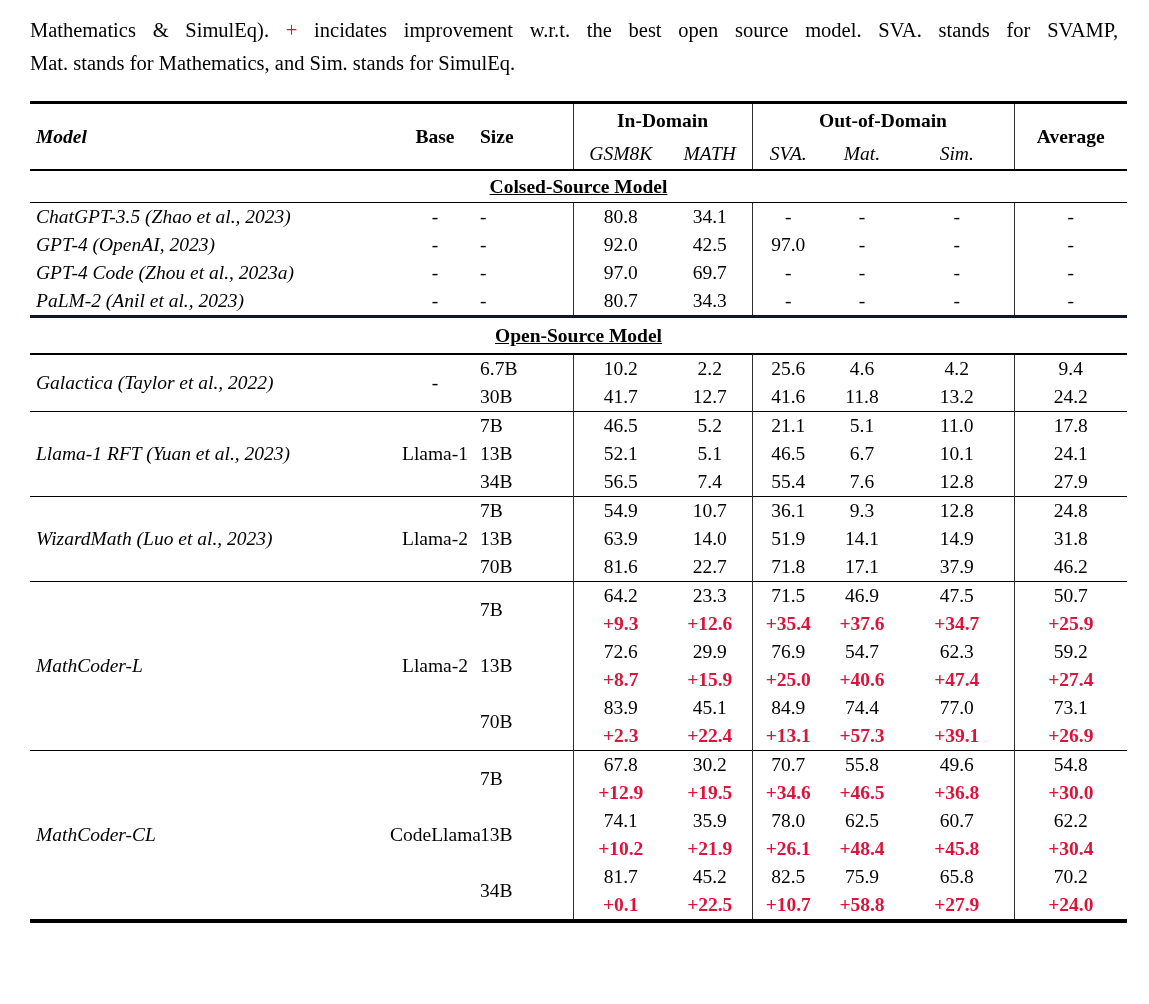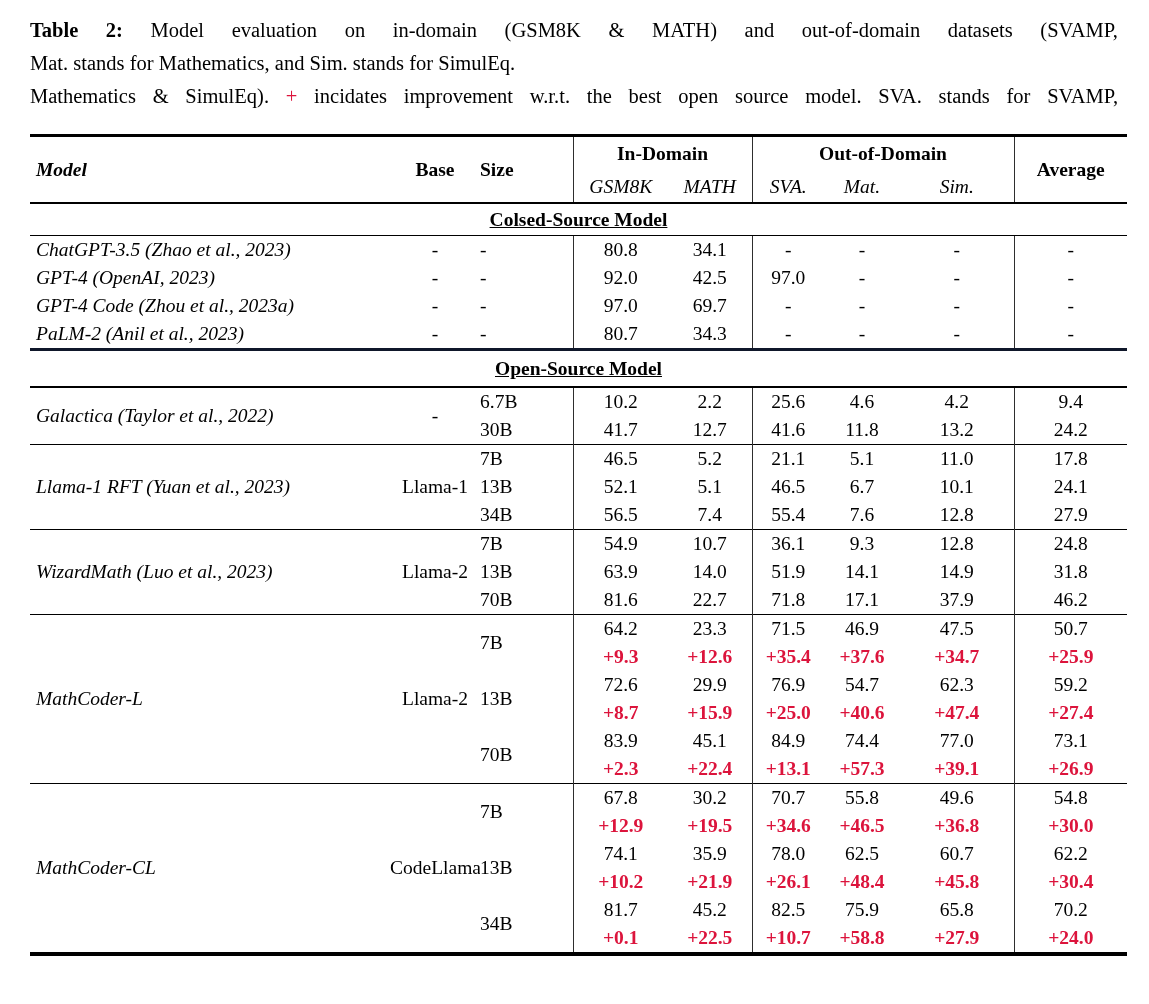--- a/index.html
+++ b/index.html
@@ -30,23 +30,22 @@
   tr.section.s-open td{height:35px;border-top:3px solid #0f172a;border-bottom:2px solid #000;}
   tr.gs td{border-top:1.5px solid #000;}
   td.delta{color:var(--delta-red,#dc143c);font-weight:bold;margin-top:18px;}
 </style>
 </head>
 <body>
 
 <div class="page">
 
   <div class="caption">
-    <div class="cap-line"><span class="cap-label">Table 2:</span> <span>Model evaluation on in-domain (GSM8K &amp; MATH) and out-of-domain datasets (SVAMP,</span></div>
+    <div class="cap-line"><span>Mathematics &amp; SimulEq).</span> <span class="plus">+</span> <span>incidates improvement w.r.t. the best open source model. SVA. stands for SVAMP,</span></div>
     <div class="cap-line last">Mat. stands for Mathematics, and Sim. stands for SimulEq.</div>
-    <div class="cap-line"><span>Mathematics &amp; SimulEq).</span> <span class="plus">+</span> <span>incidates improvement w.r.t. the best open source model. SVA. stands for SVAMP,</span></div>
   </div>
 
   <table>
     <colgroup>
       <col style="width:360px">
         <col style="width:90px">
         <col style="width:93px">
       <col style="width:95px">
         <col style="width:84px">
       <col style="width:72px">

